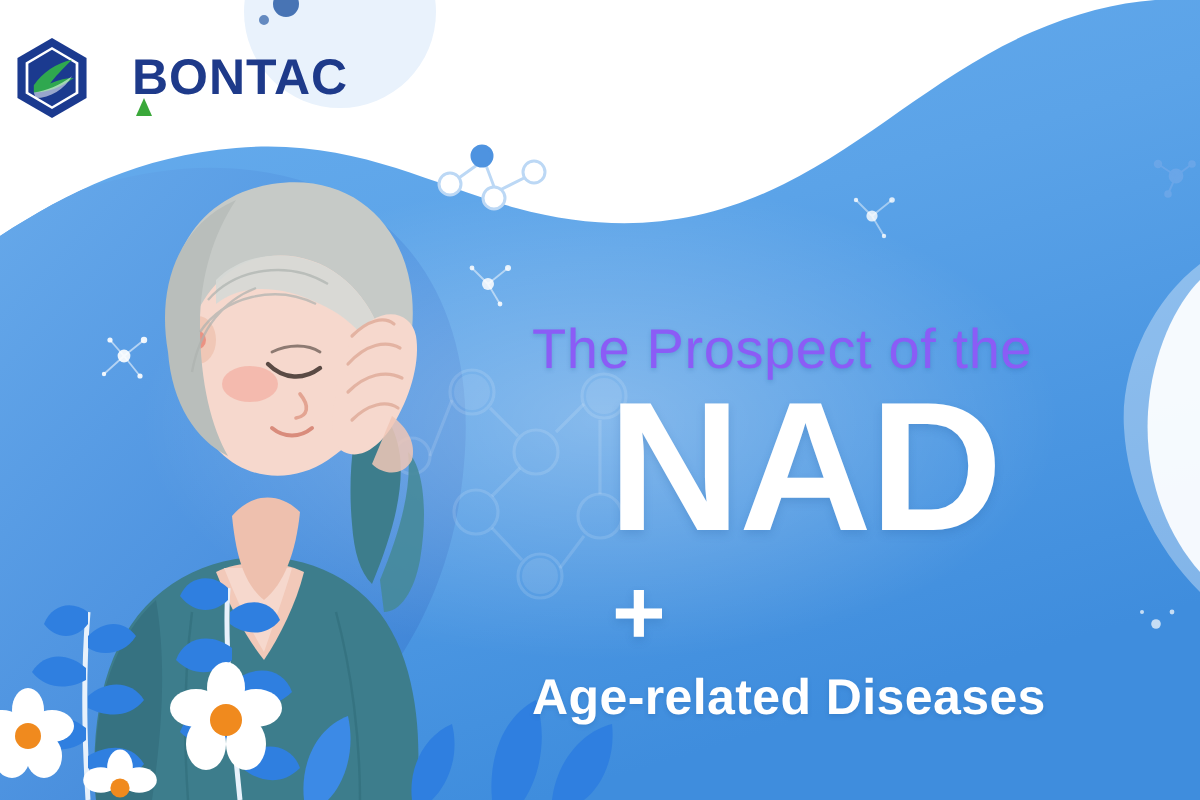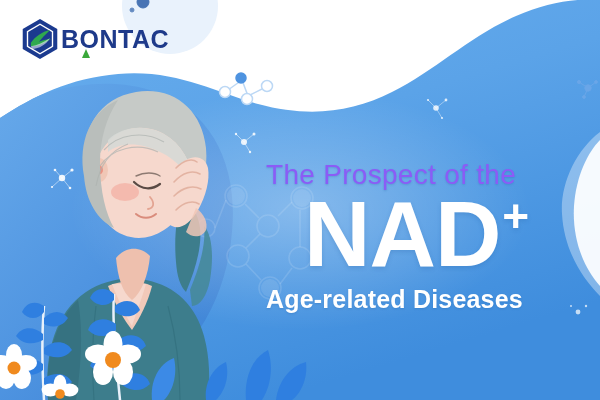--- a/index.html
+++ b/index.html
@@ -14,22 +14,22 @@
     width:600px; height:400px;
     overflow:hidden;
     background:#ffffff;
   }
 
   
   .bg-svg { position:absolute; inset:0; width:600px; height:400px; }
 
   
   .logo-wrap {
-    position:absolute; left:20px; top:18px;
-    display:flex; align-items:center; gap:1px;
+    position:absolute; left:6px; top:18px;
+    display:flex; align-items:center; gap:20px;
     z-index:40;
   }
   .logo-mark { width:40px; height:42px; display:block; }
   .logo-text {
     font-size:25px; font-weight:bold;
     color:#1e3a8a; letter-spacing:0.5px;
     line-height:1; position:relative;
     font-family:"Liberation Sans", sans-serif;
   }
   .logo-a-accent {
@@ -46,21 +46,21 @@
     z-index:40; width:330px;
   }
   .line-top {
     font-size:28px; font-weight:normal; color:#8b5cf6;
     letter-spacing:0.3px; line-height:1.1;
     text-shadow:0 1px 2px rgba(30,90,160,.25);
     margin-top:28px;
   }
   .nad-row {
     display:flex; align-items:flex-start;
-    margin-top:-2px; margin-left:38px;
+    margin-top:-2px; margin-left:38px;flex-direction:column;
   }
   .nad {
     font-size:92px; font-weight:bold; color:#ffffff;
     line-height:0.98; letter-spacing:-1px;
     text-shadow:0 2px 4px rgba(30,90,160,.22);
   }
   .plus {
     font-size:46px; font-weight:bold; color:#ffffff;
     line-height:1; margin-top:4px; margin-left:2px;
     text-shadow:0 2px 4px rgba(30,90,160,.22);

